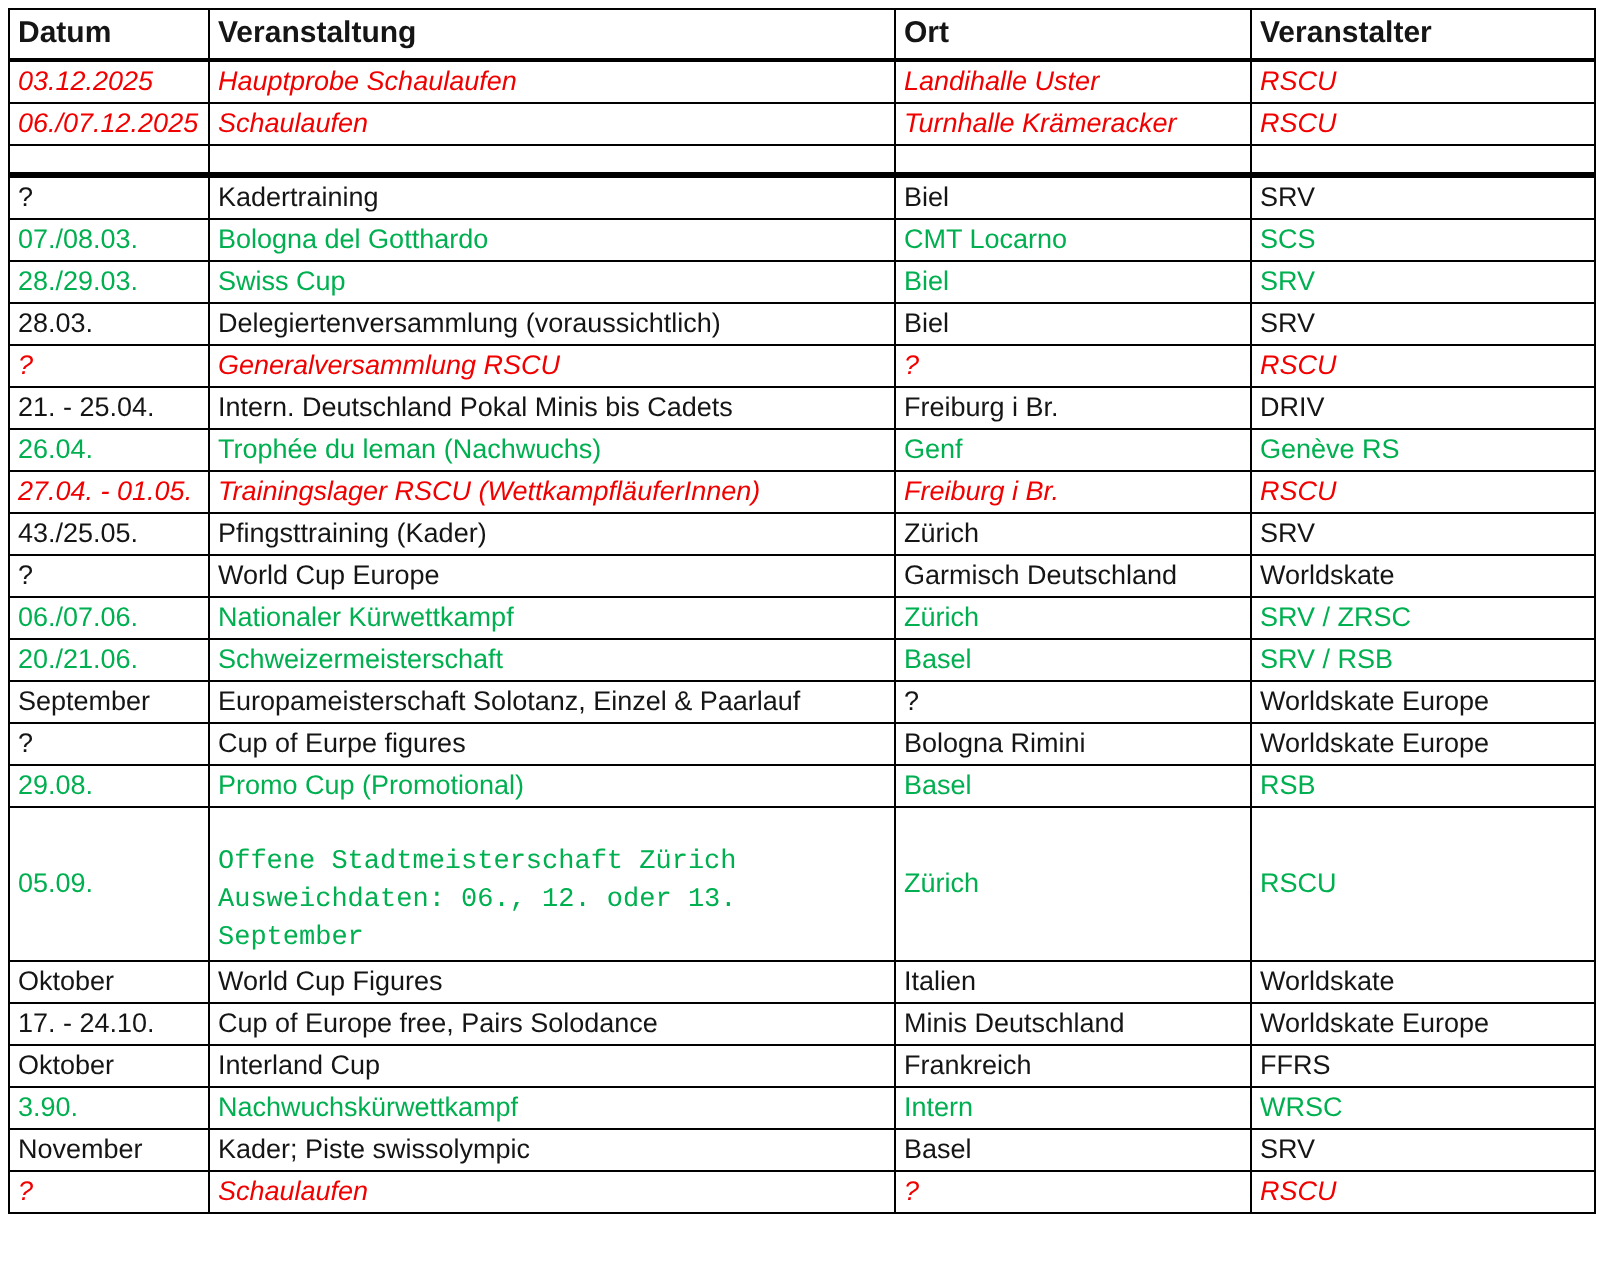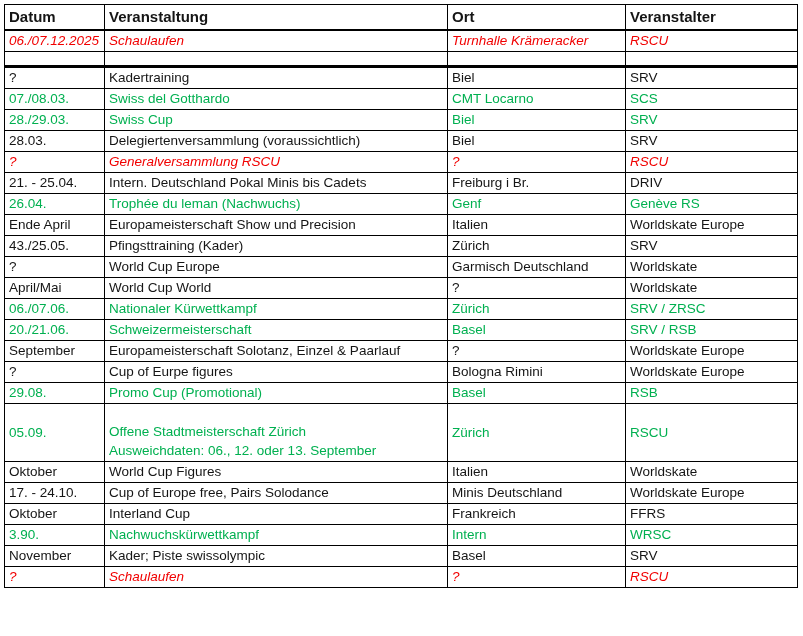--- a/index.html
+++ b/index.html
@@ -48,20 +48,21 @@
     line-height:13px;
   }
   tr.section-start td{
     border-top:3px solid #000;
   }
   td.multiline{
     white-space:pre-line;
     line-height:19px;
     padding-top:18px;
     padding-bottom:1px;
+    font-family:Liberation Mono, monospace;
   }
 </style>
 </head>
 <body>
 
 <table>
   <colgroup>
     <col style="width: 100px;">
     <col style="width: 343px;">
     <col style="width: 178px;">
@@ -70,40 +71,46 @@
   <thead>
     <tr>
       <th>Datum</th>
       <th>Veranstaltung</th>
       <th>Ort</th>
       <th>Veranstalter</th>
     </tr>
   </thead>
   <tbody>
       <tr class="row-red">
+        <td>03.12.2025</td>
+        <td>Hauptprobe Schaulaufen</td>
+        <td>Landihalle Uster</td>
+        <td>RSCU</td>
+      </tr>
+      <tr class="row-red">
         <td>06./07.12.2025</td>
         <td>Schaulaufen</td>
         <td>Turnhalle Krämeracker</td>
         <td>RSCU</td>
       </tr>
       <tr class="row-spacer">
         <td></td>
         <td></td>
         <td></td>
         <td></td>
       </tr>
       <tr class="row-black section-start">
         <td>?</td>
         <td>Kadertraining</td>
         <td>Biel</td>
         <td>SRV</td>
       </tr>
       <tr class="row-green">
         <td>07./08.03.</td>
-        <td>Swiss del Gotthardo</td>
+        <td>Bologna del Gotthardo</td>
         <td>CMT Locarno</td>
         <td>SCS</td>
       </tr>
       <tr class="row-green">
         <td>28./29.03.</td>
         <td>Swiss Cup</td>
         <td>Biel</td>
         <td>SRV</td>
       </tr>
       <tr class="row-black">
@@ -123,42 +130,36 @@
         <td>Intern. Deutschland Pokal Minis bis Cadets</td>
         <td>Freiburg i Br.</td>
         <td>DRIV</td>
       </tr>
       <tr class="row-green">
         <td>26.04.</td>
         <td>Trophée du leman (Nachwuchs)</td>
         <td>Genf</td>
         <td>Genève RS</td>
       </tr>
-      <tr class="row-black">
-        <td>Ende April</td>
-        <td>Europameisterschaft Show und Precision</td>
-        <td>Italien</td>
-        <td>Worldskate Europe</td>
+      <tr class="row-red">
+        <td>27.04. - 01.05.</td>
+        <td>Trainingslager RSCU (WettkampfläuferInnen)</td>
+        <td>Freiburg i Br.</td>
+        <td>RSCU</td>
       </tr>
       <tr class="row-black">
         <td>43./25.05.</td>
         <td>Pfingsttraining (Kader)</td>
         <td>Zürich</td>
         <td>SRV</td>
       </tr>
       <tr class="row-black">
         <td>?</td>
         <td>World Cup Europe</td>
         <td>Garmisch Deutschland</td>
-        <td>Worldskate</td>
-      </tr>
-      <tr class="row-black">
-        <td>April/Mai</td>
-        <td>World Cup World</td>
-        <td>?</td>
         <td>Worldskate</td>
       </tr>
       <tr class="row-green">
         <td>06./07.06.</td>
         <td>Nationaler Kürwettkampf</td>
         <td>Zürich</td>
         <td>SRV / ZRSC</td>
       </tr>
       <tr class="row-green">
         <td>20./21.06.</td>

